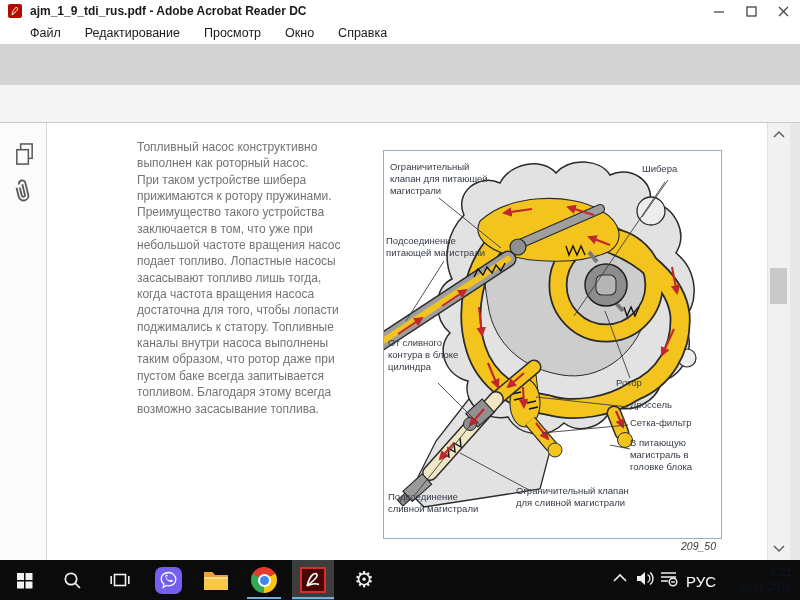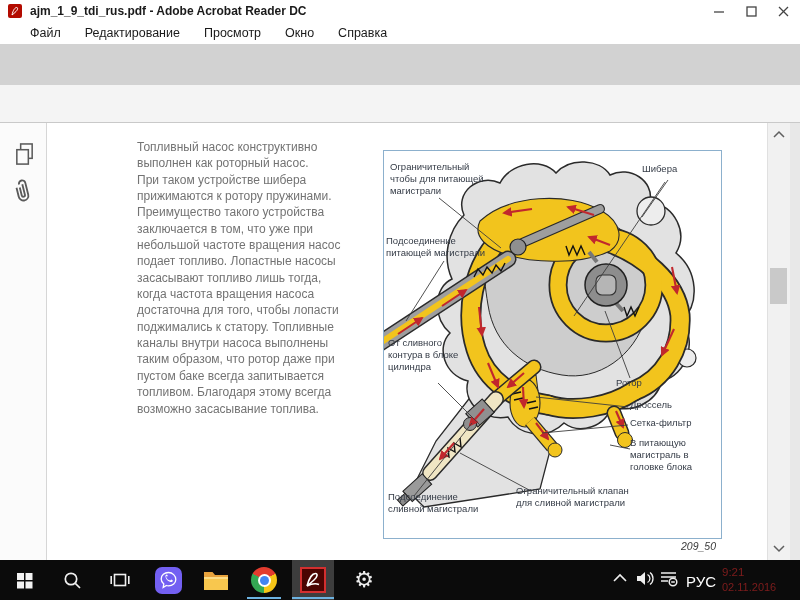--- a/index.html
+++ b/index.html
@@ -32,21 +32,21 @@
   
   .sbtrack{left:767px;top:123px;width:23px;height:437px;background:#f1f1f1;border-left:1px solid #e0e0e0;box-sizing:border-box;}
   .sbthumb{left:770px;top:268px;width:17px;height:36px;background:#c9c9c9;}
   .winedge{left:790px;top:123px;width:10px;height:437px;background:#e8e8e8;}
   
   .taskbar{left:0;top:560px;width:800px;height:40px;background:#0b0b0b;}
   .tile{position:absolute;top:560px;width:40px;height:40px;display:flex;align-items:center;justify-content:center;}
   .uline{position:absolute;top:597px;height:2px;background:#6cb2e0;}
   .trayicon{position:absolute;display:flex;align-items:center;justify-content:center;}
   .lang{font-size:15px;color:#fff;}
-  .clock{left:722px;top:565px;width:70px;text-align:left;color:#7f1d1d;}
+  .clock{left:722px;top:565px;width:70px;text-align:right;color:#0f172a;}
   .clock .t{font-size:11.5px;line-height:15px;}
   .clock .d{font-size:11px;line-height:14px;}
   .gear{font-size:22px;color:#ededed;line-height:1;}
   .helpbtn{left:694px;top:54px;width:19px;height:19px;border:1.5px solid #5f6368;border-radius:50%;display:flex;align-items:center;justify-content:center;font-size:12px;font-weight:bold;color:#5f6368;box-sizing:border-box;}
   .signin{left:736px;top:56px;font-size:13.5px;color:#333;}
   .wbtn{top:0;height:22px;width:30px;display:flex;align-items:center;justify-content:center;}
 </style>
 </head>
 <body>
 
@@ -350,21 +350,21 @@
         <line x1="54" y1="232" x2="96" y2="274"></line>
         <line x1="246" y1="227" x2="221" y2="160"></line>
         <line x1="244" y1="256" x2="152" y2="246"></line>
         <line x1="244" y1="274" x2="158" y2="282"></line>
         <line x1="246" y1="298" x2="226" y2="294"></line>
         <line x1="30" y1="345" x2="88" y2="272"></line>
         <line x1="147" y1="340" x2="76" y2="302"></line>
       </g>
     </svg>
     <div class="flabel" style="left:6px;top:10px;width:112px;">Ограничительный
-чтобы для питающей
+клапан для питающей
 магистрали</div>
     <div class="flabel" style="left:258px;top:12px;">Шибера</div>
     <div class="flabel" style="left:2px;top:84px;width:120px;">Подсоединение
 питающей магистрали</div>
     <div class="flabel" style="left:4px;top:186px;width:92px;">От сливного
 контура в блоке
 цилиндра</div>
     <div class="flabel" style="left:232px;top:226px;">Ротор</div>
     <div class="flabel" style="left:246px;top:248px;">Дроссель</div>
     <div class="flabel" style="left:246px;top:266px;">Сетка-фильтр</div>

